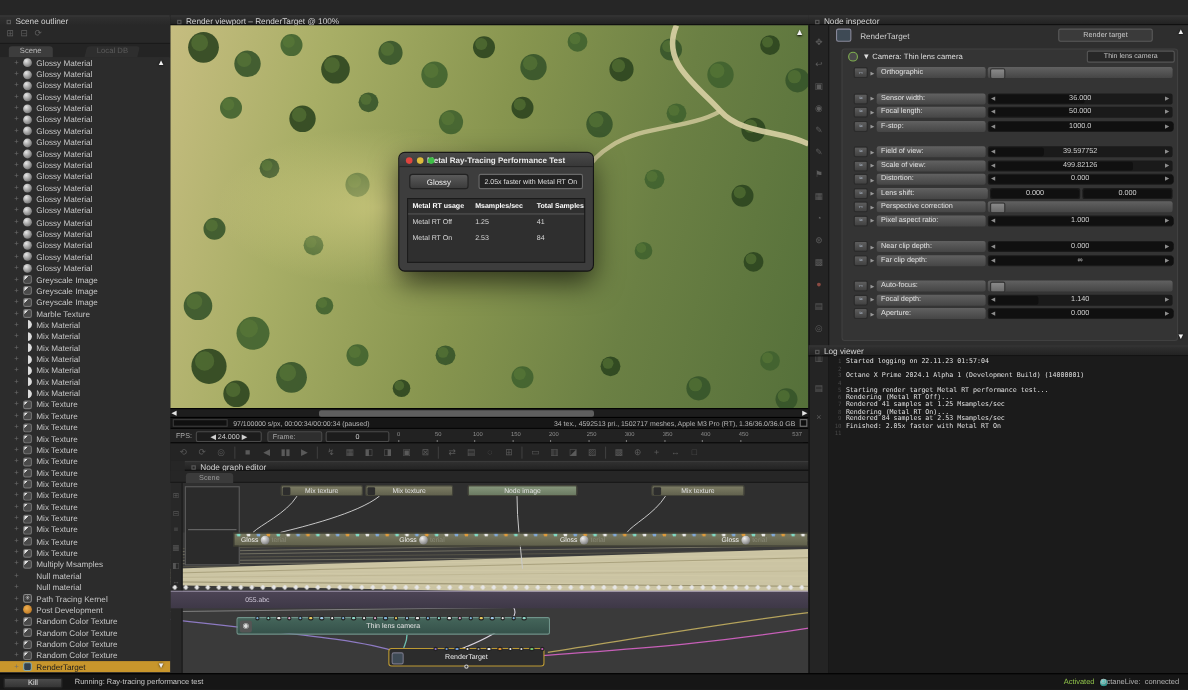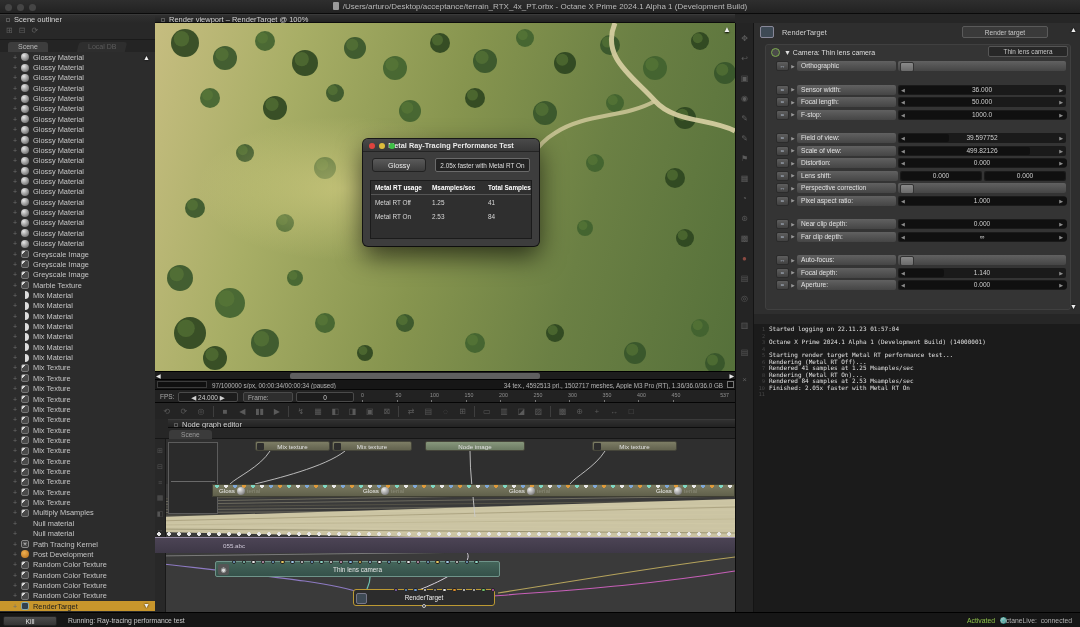--- a/index.html
+++ b/index.html
@@ -187,26 +187,20 @@
   #activated { position:absolute; right:85px; top:3.5px; color:#8fc24a; }
   #live-dot { position:absolute; right:72px; top:2.5px; width:9px; height:9px; border-radius:50%;
       background:radial-gradient(circle at 35% 30%, #7fd8cf, #2e8a84 70%, #1c5a56); border:1px solid #111; }
   #octane-live { position:absolute; right:8px; top:3.5px; color:#b2b2b2; }
 </style>
 </head>
 <body>
 
 <div id="app">
 
-  <div class="abs" id="titlebar">
-    <span class="tlight" style="left:5px"></span>
-    <span class="tlight" style="left:17px"></span>
-    <span class="tlight" style="left:29px"></span>
-    <div id="title-text"><span class="doc-ic"></span><span>/Users/arturo/Desktop/acceptance/terrain_RTX_4x_PT.orbx - Octane X Prime 2024.1 Alpha 1 (Development Build)</span></div>
-  </div>
 
   <div class="abs" id="outliner">
     <div class="phead" id="outliner-head"><span class="sq"></span><span>Scene outliner</span></div>
     <div id="outliner-toolbar"><span>⊞</span><span>⊟</span><span>⟳</span></div>
     <div id="outliner-tabs">
       <div class="otab active">Scene</div>
       <div class="otab idle"><b>Local DB</b></div>
     </div>
     <div id="outliner-list">
         <div class="orow">
@@ -800,20 +794,21 @@
           <span class="pin" style="background: rgb(236, 236, 236);"></span>
           <span class="pin" style="background: rgb(216, 216, 216);"></span>
           <span class="pin" style="background: rgb(114, 194, 108);"></span>
           <span class="pin" style="background: rgb(199, 95, 184);"></span>
         </div>
       <span>RenderTarget</span>
       <span class="outpin"></span>
     </div>
   </div>
 
+  <div class="abs phead" id="insp-head"><span class="sq"></span><span>Node inspector</span></div>
   <div class="abs" id="rstrip">
       <span>✥</span>
       <span>↩</span>
       <span>▣</span>
       <span>◉</span>
       <span>✎</span>
       <span>✎</span>
       <span>⚑</span>
       <span>▦</span>
       <span>◔</span>
@@ -926,20 +921,21 @@
             <span class="ibtn">≈</span>
             <span class="iarr">▶</span>
             <span class="ilabel">Aperture:</span>
             <span class="itrack"><span class="fill" style="width: 100%;"></span><span class="la">◀</span><span class="v">0.000</span><span class="ra">▶</span></span>
           </div>
         </div>
     </div>
     <span class="vscroll" style="right:3px;top:280px">▼</span>
   </div>
 
+  <div class="abs phead" id="log-head"><span class="sq"></span><span>Log viewer</span></div>
   <div class="abs" id="logbody">
       <div class="lline"><span class="n">1</span><span class="t">Started logging on 22.11.23 01:57:04</span></div>
       <div class="lline"><span class="n">2</span><span class="t"> </span></div>
       <div class="lline"><span class="n">3</span><span class="t">Octane X Prime 2024.1 Alpha 1 (Development Build) (14000001)</span></div>
       <div class="lline"><span class="n">4</span><span class="t"> </span></div>
       <div class="lline"><span class="n">5</span><span class="t">Starting render target Metal RT performance test...</span></div>
       <div class="lline"><span class="n">6</span><span class="t">Rendering (Metal RT Off)...</span></div>
       <div class="lline"><span class="n">7</span><span class="t">Rendered 41 samples at 1.25 Msamples/sec</span></div>
       <div class="lline"><span class="n">8</span><span class="t">Rendering (Metal RT On)...</span></div>
       <div class="lline"><span class="n">9</span><span class="t">Rendered 84 samples at 2.53 Msamples/sec</span></div>

